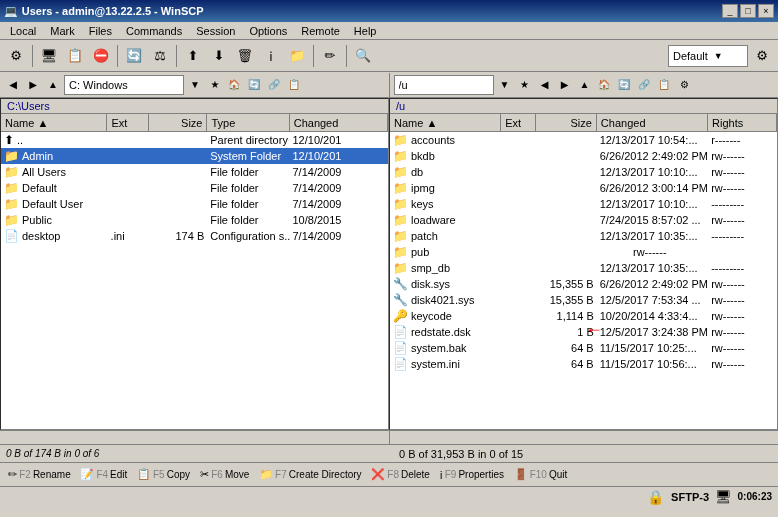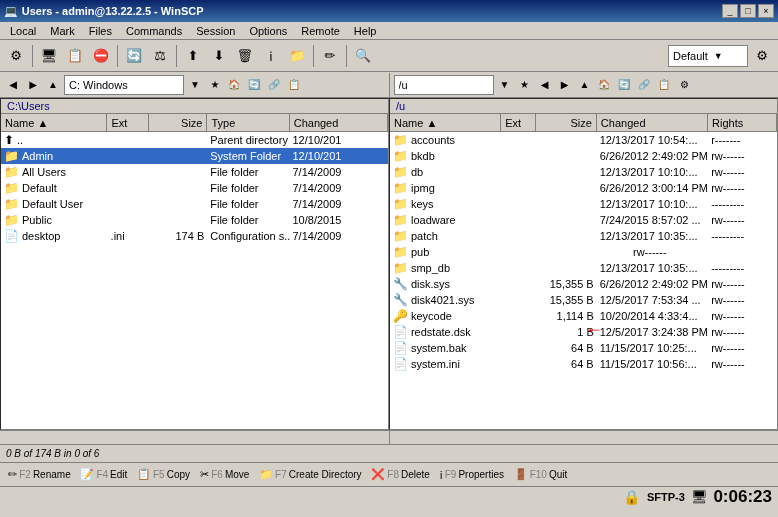--- a/index.html
+++ b/index.html
@@ -541,20 +541,21 @@
   </div>
 </div>
 
 <div id="hscroll-area" style="display:flex; height:14px; background:#d4d0c8; border-top:1px solid #808080;">
   <div style="flex:1; border-right:1px solid #808080;"></div>
   <div style="flex:1;"></div>
 </div>
 
 <div id="status-bar" style="height:18px; background:#d4d0c8; display:flex; align-items:center; border-top:1px solid #808080; padding:0 6px;">
   <div class="status-left">0 B of 174 B in 0 of 6</div>
+  <div class="status-right">0 B of 31,953 B in 0 of 15</div>
 </div>
 
 <div id="funckey-bar" style="height:24px; background:#d4d0c8; display:flex; align-items:center; border-top:1px solid #808080; padding:0 4px; gap:2px;">
     <div class="fkey">
     <span class="fkey-icon">✏</span>
     <span class="fkey-label">F2</span>
     <span class="fkey-name">Rename</span>
   </div>
     <div class="fkey">
     <span class="fkey-icon">📝</span>
@@ -590,14 +591,14 @@
     <span class="fkey-icon">🚪</span>
     <span class="fkey-label">F10</span>
     <span class="fkey-name">Quit</span>
   </div>
   </div>
 
 <div id="bottom-bar" style="height:20px; background:#d4d0c8; display:flex; align-items:center; justify-content:flex-end; padding:0 6px; border-top:1px solid #808080; gap:6px;">
   <span style="font-size:14px;">🔒</span>
   <span style="font-size:11px; font-weight:bold;text-align:right;">SFTP-3</span>
   <span style="font-size:13px;">🖥</span>
-  <span style="font-size:17px; font-weight:bold;">0:06:23</span>
+  <span style="font-size:10px; font-weight:bold;">0:06:23</span>
 </div>
 
 </body></html>

